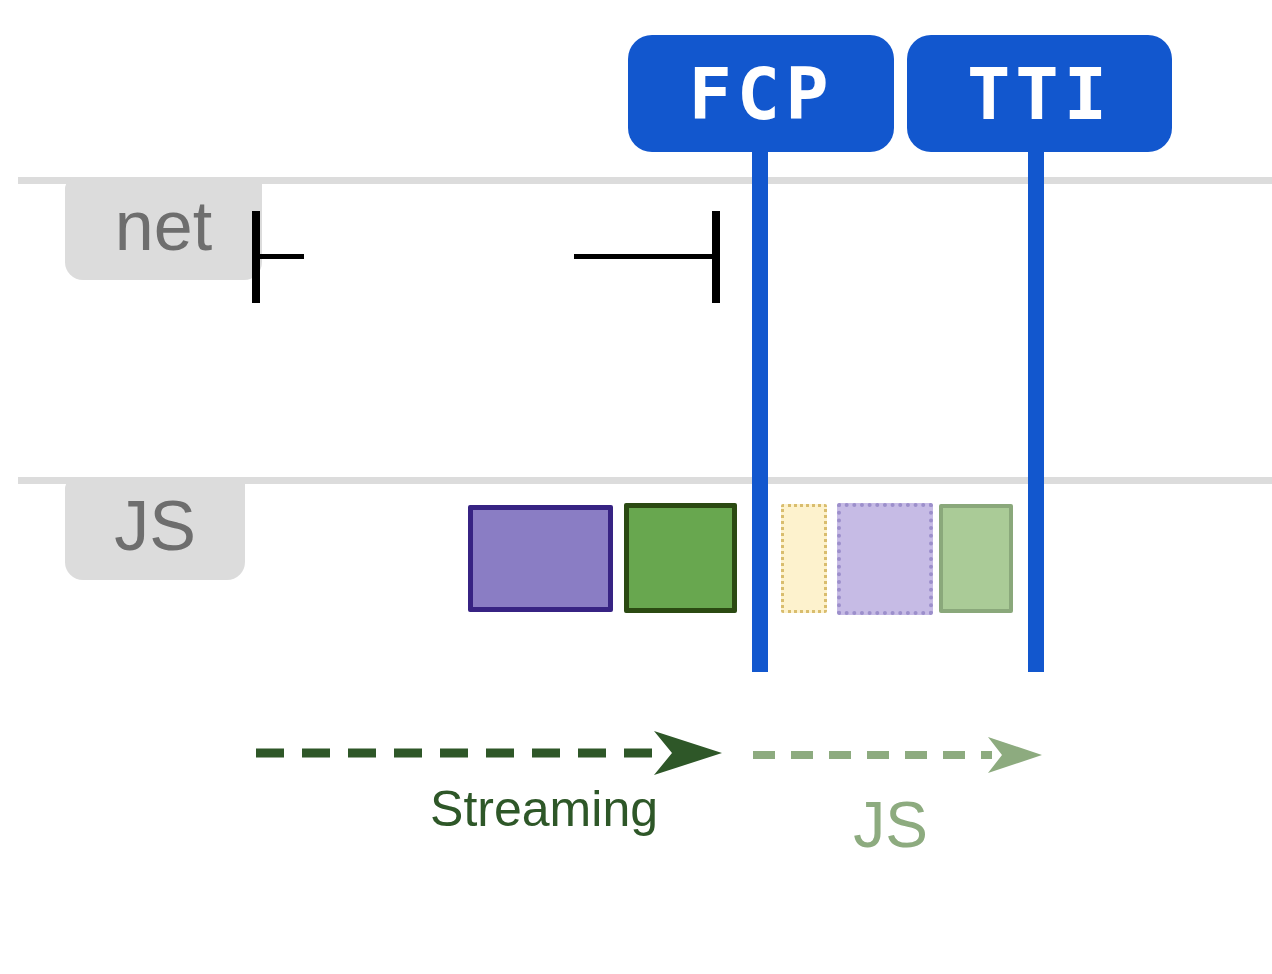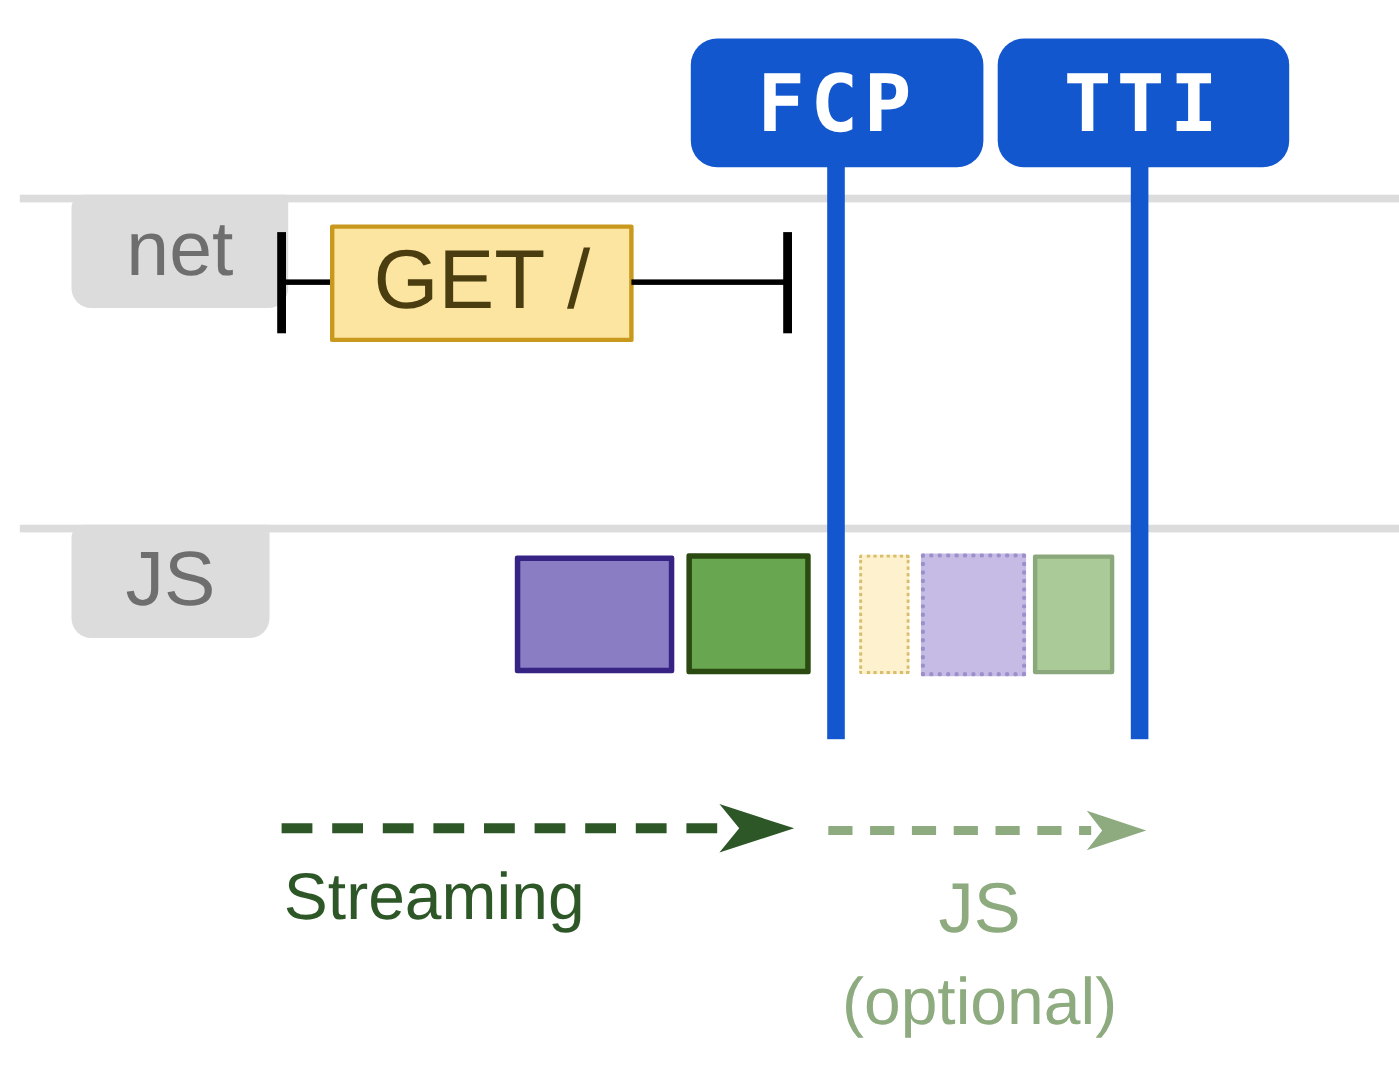--- a/index.html
+++ b/index.html
@@ -134,23 +134,23 @@
   
   .arrow-svg { position: absolute; }
   .arrow-svg.streaming { left: 250px; top: 730px; }
   .arrow-svg.js-opt    { left: 748px; top: 734px; }
 
   .streaming-label {
     position: absolute;
     left: 258px;
     top: 780px;
     width: 400px;
-    text-align: left;
+    text-align: right;
     color: #2e5728;
-    font-size: 60px;
+    font-size: 50px;
   }
   .js-opt-label {
     position: absolute;
     left: 738px;
     top: 782px;
     width: 305px;
     text-align: center;
     color: #8dab7f;
   }
   .js-opt-label .line1 { font-size: 64px; line-height: 86px; }
@@ -176,23 +176,20 @@
 
   <div class="lane-label net">
     <span>net</span>
   </div>
   <div class="lane-label js">
     <span>JS</span>
   </div>
 
   <div class="tick start"></div>
   <div class="connector left"></div>
-  <div class="get-box">
-    <span>GET /</span>
-  </div>
   <div class="connector right"></div>
   <div class="tick end"></div>
 
   <div class="task purple-solid"></div>
   <div class="task green-solid"></div>
   <div class="task yellow-faded"></div>
   <div class="task purple-faded"></div>
   <div class="task green-faded"></div>
 
   <svg class="arrow-svg streaming" width="478" height="46" viewBox="0 0 478 46">
@@ -200,16 +197,15 @@
     <polygon points="404,1 472,23 404,45 422,23" fill="#2e5728"></polygon>
   </svg>
   <div class="streaming-label">Streaming</div>
 
   <svg class="arrow-svg js-opt" width="298" height="42" viewBox="0 0 298 42">
     <line x1="5" y1="21" x2="244" y2="21" stroke-width="8" stroke-dasharray="22 16" fill="none" stroke="#8dab7f"></line>
     <polygon points="240,3 294,21 240,39 254,21" fill="#8dab7f"></polygon>
   </svg>
   <div class="js-opt-label">
     <div class="line1">JS</div>
-    <div class="line2">(optional)</div>
   </div>
 
 </div>
 
 </body></html>

